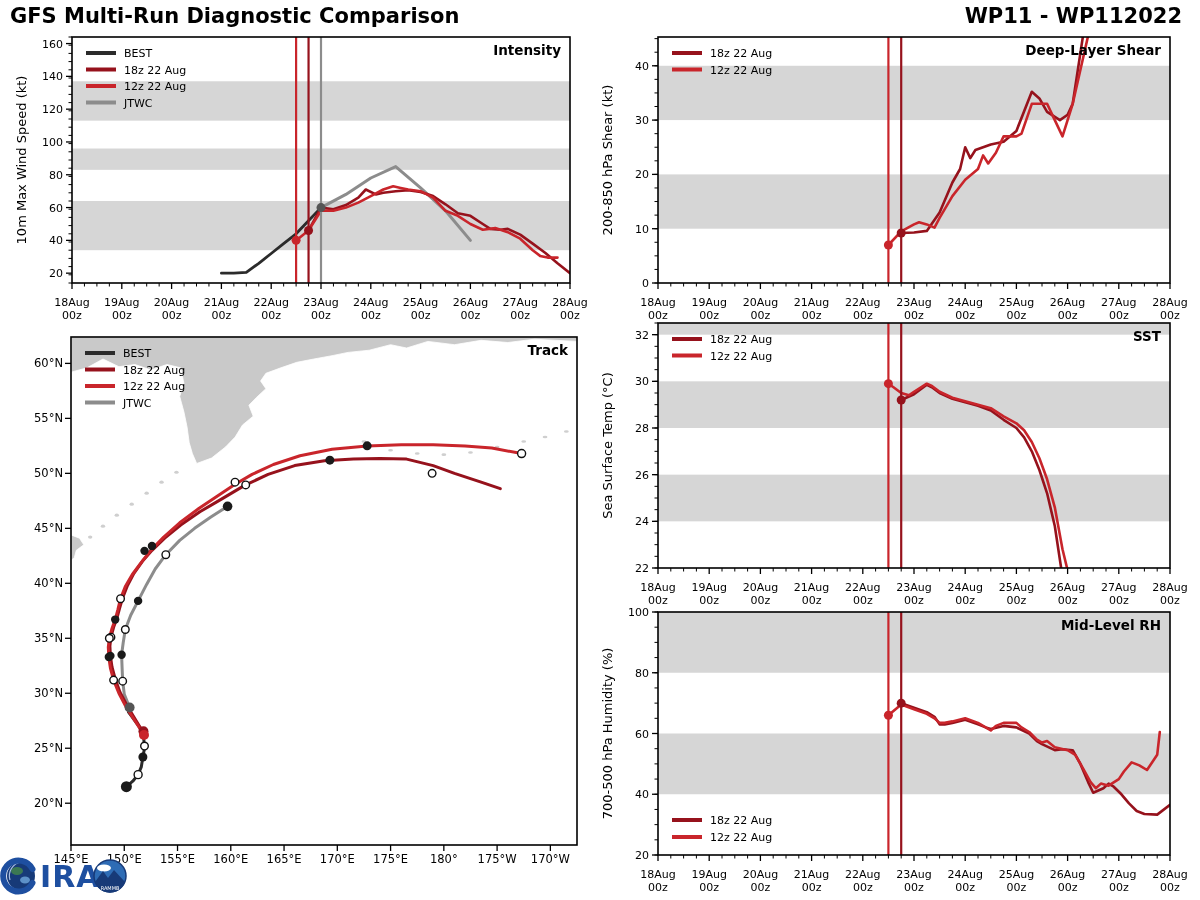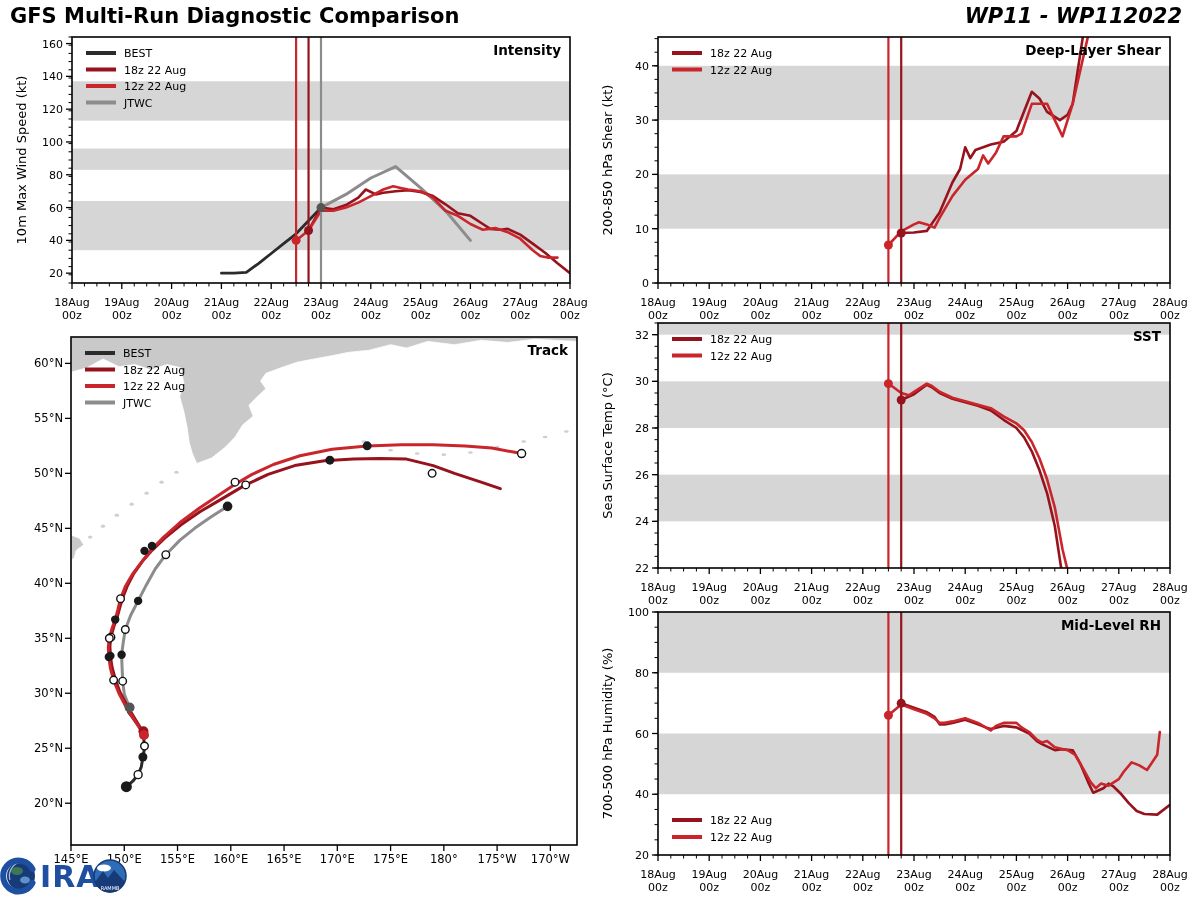--- a/index.html
+++ b/index.html
@@ -1,20 +1,20 @@
 <!DOCTYPE html>
 <html><head>
 <meta charset="utf-8">
 <style>
   html,body{margin:0;padding:0;background:#fff;width:1200px;height:900px;overflow:hidden;
     font-family:"DejaVu Sans","Liberation Sans",sans-serif;}
   #page{position:relative;width:1200px;height:900px;background:#fff;border-radius:27px;}
   .hdr{position:absolute;top:4px;font-weight:bold;font-size:21px;color:#000;}
   #hdr-left{left:10px;}
-  #hdr-right{right:18px;font-style:italic;}
+  #hdr-right{right:18px;}
   svg text{font-family:"DejaVu Sans","Liberation Sans",sans-serif;}
 </style>
 </head>
 <body>
 <div id="page">
 
 <div class="hdr" id="hdr-left">GFS Multi-Run Diagnostic Comparison</div>
 <div class="hdr" id="hdr-right">WP11 - WP112022</div>
 
 <svg id="plots" width="1200" height="900" viewBox="0 0 1200 900" style="position:absolute;left:0;top:0;">

